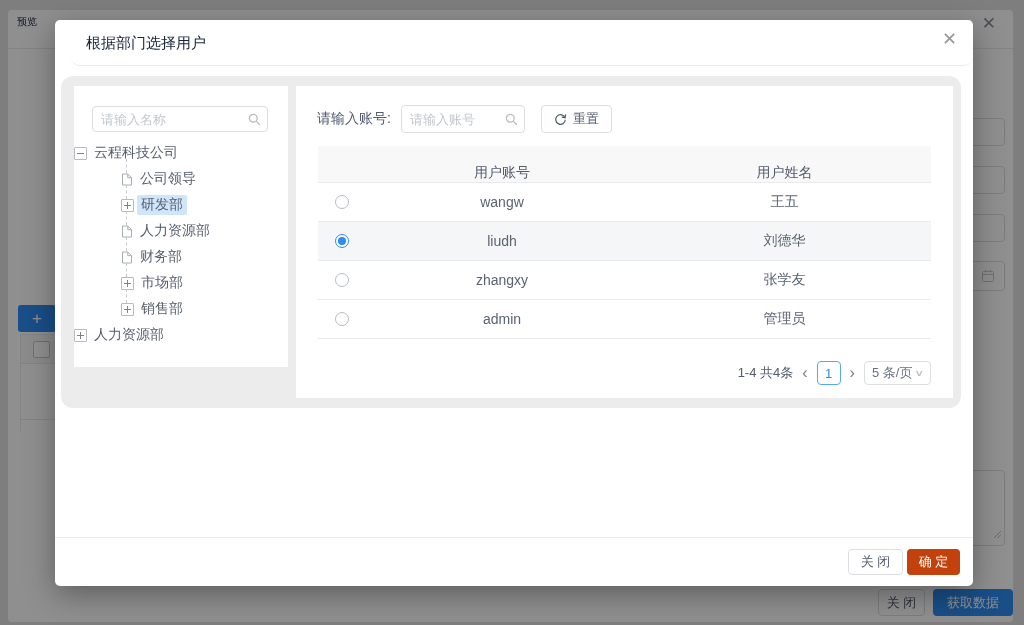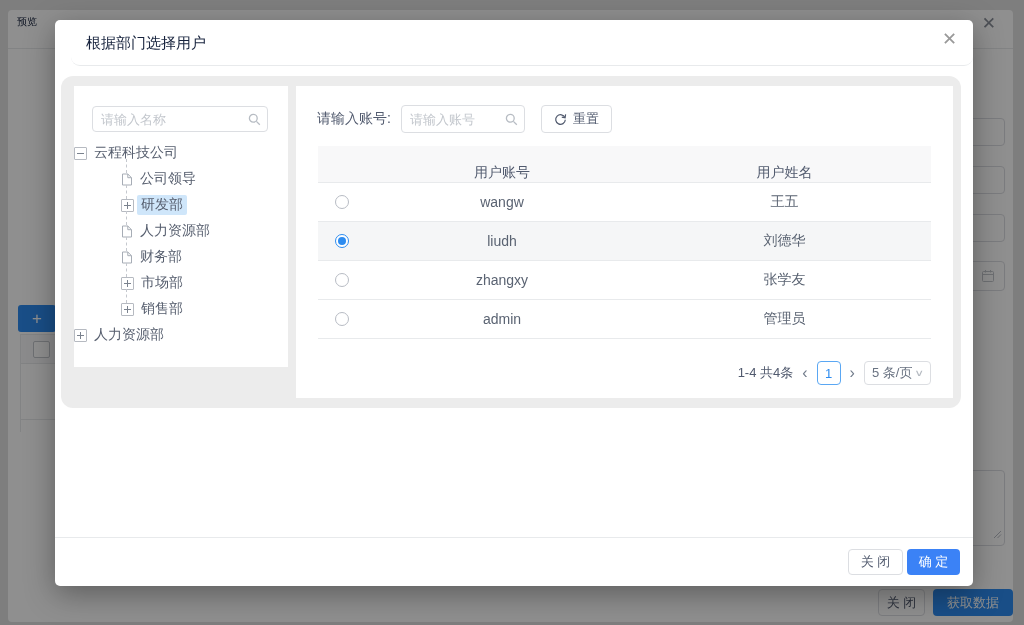--- a/index.html
+++ b/index.html
@@ -84,21 +84,21 @@
            display:flex;align-items:center;justify-content:center;cursor:pointer;box-sizing:border-box;}
   .pg-size{height:24px;border:1px solid #dcdee2;border-radius:4px;padding:0 7px;display:flex;align-items:center;
            gap:4px;color:#6a7382;background:#fff;cursor:pointer;box-sizing:border-box;}
   .pg-chevron{font-size:9px;color:#b5bac1;transform:scaleX(1.5);}
 
   
   .m-footer{position:absolute;left:0;right:0;bottom:0;height:48px;border-top:1px solid #e8eaec;}
   .btn{position:absolute;top:11px;height:26px;border-radius:4px;font-size:13px;display:flex;align-items:center;
        justify-content:center;cursor:pointer;box-sizing:border-box;}
   .btn-default{right:70px;width:55px;border:1px solid #dcdee2;background:#fff;color:#515a6e;}
-  .btn-primary{right:13px;width:53px;background:#3b82f6;color:#fff;}
+  .btn-primary{right:13px;width:53px;background:#c2410c;color:#fff;}
 </style>
 </head>
 <body>
 
 <div class="stage">
 
   <div class="preview-dialog">
     <div class="pd-header">
       <div class="pd-title">预览</div>
       <div class="pd-close">✕</div>

